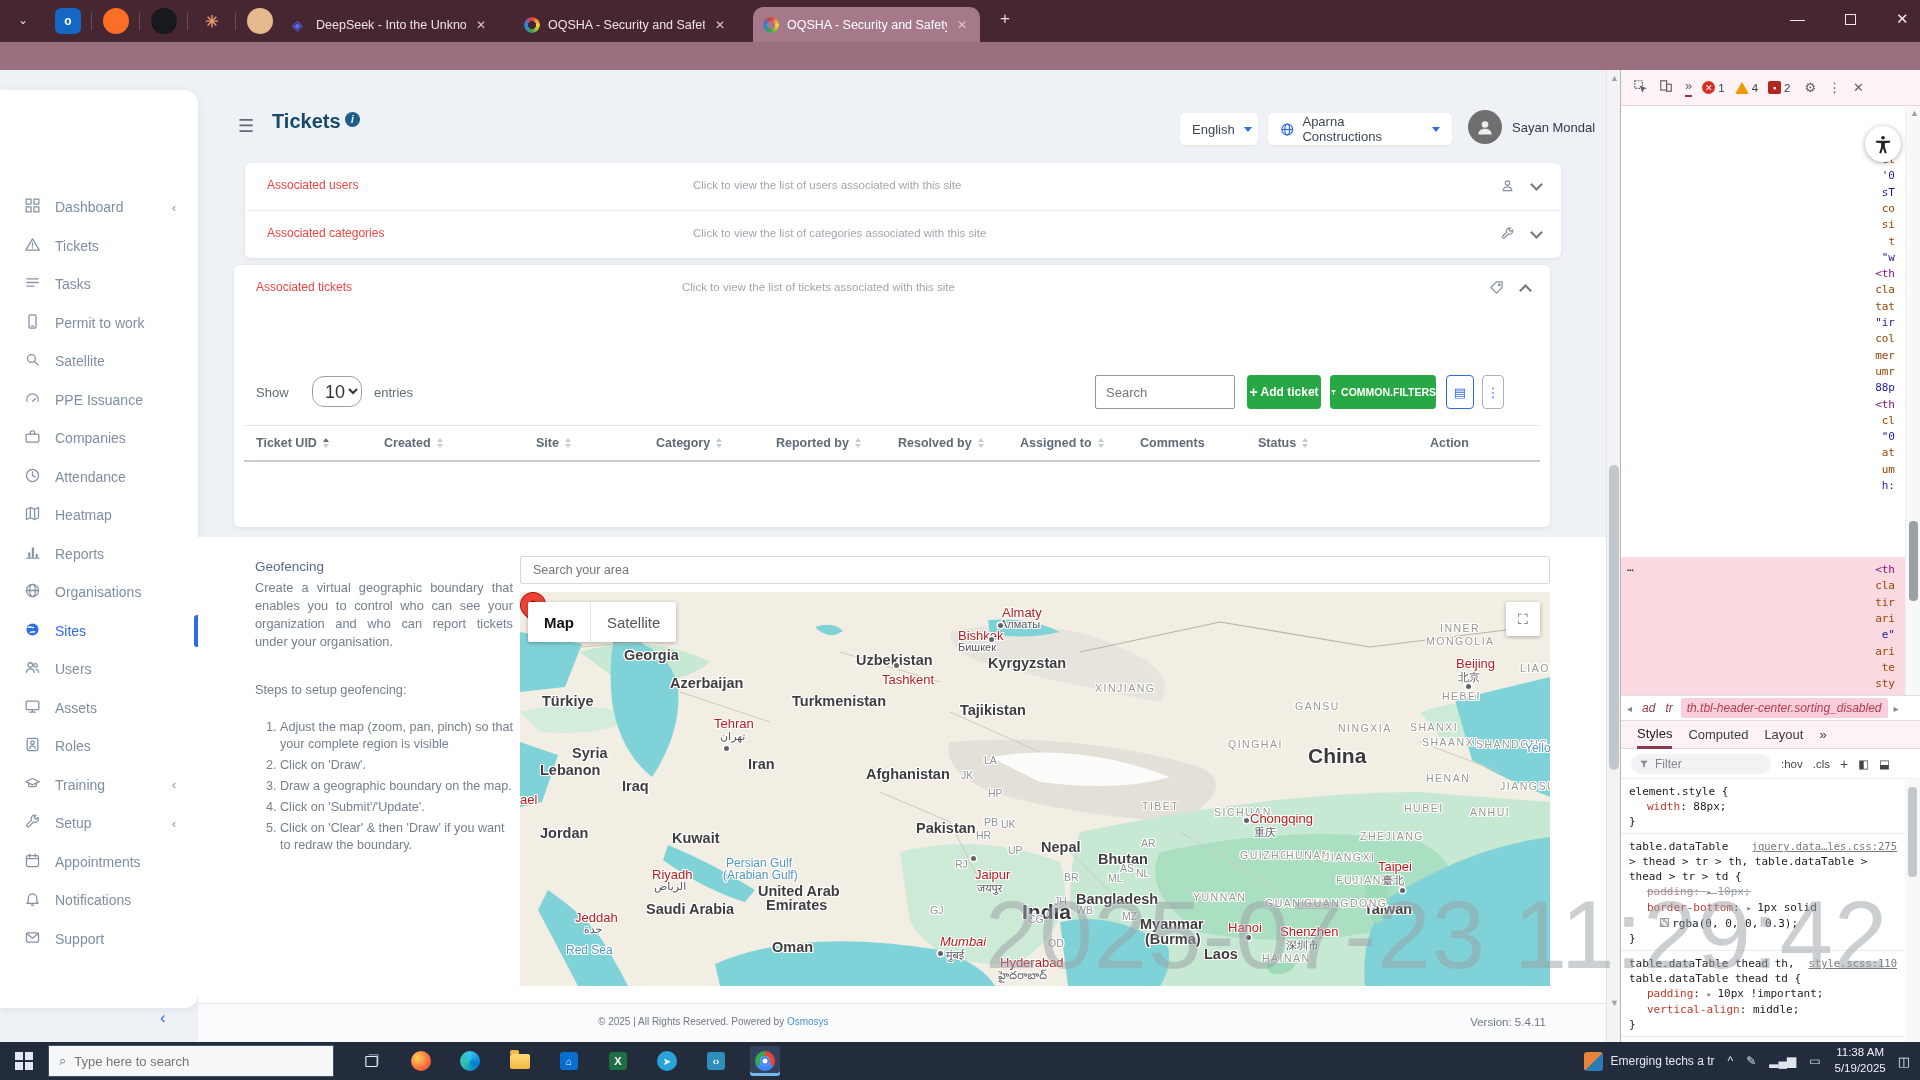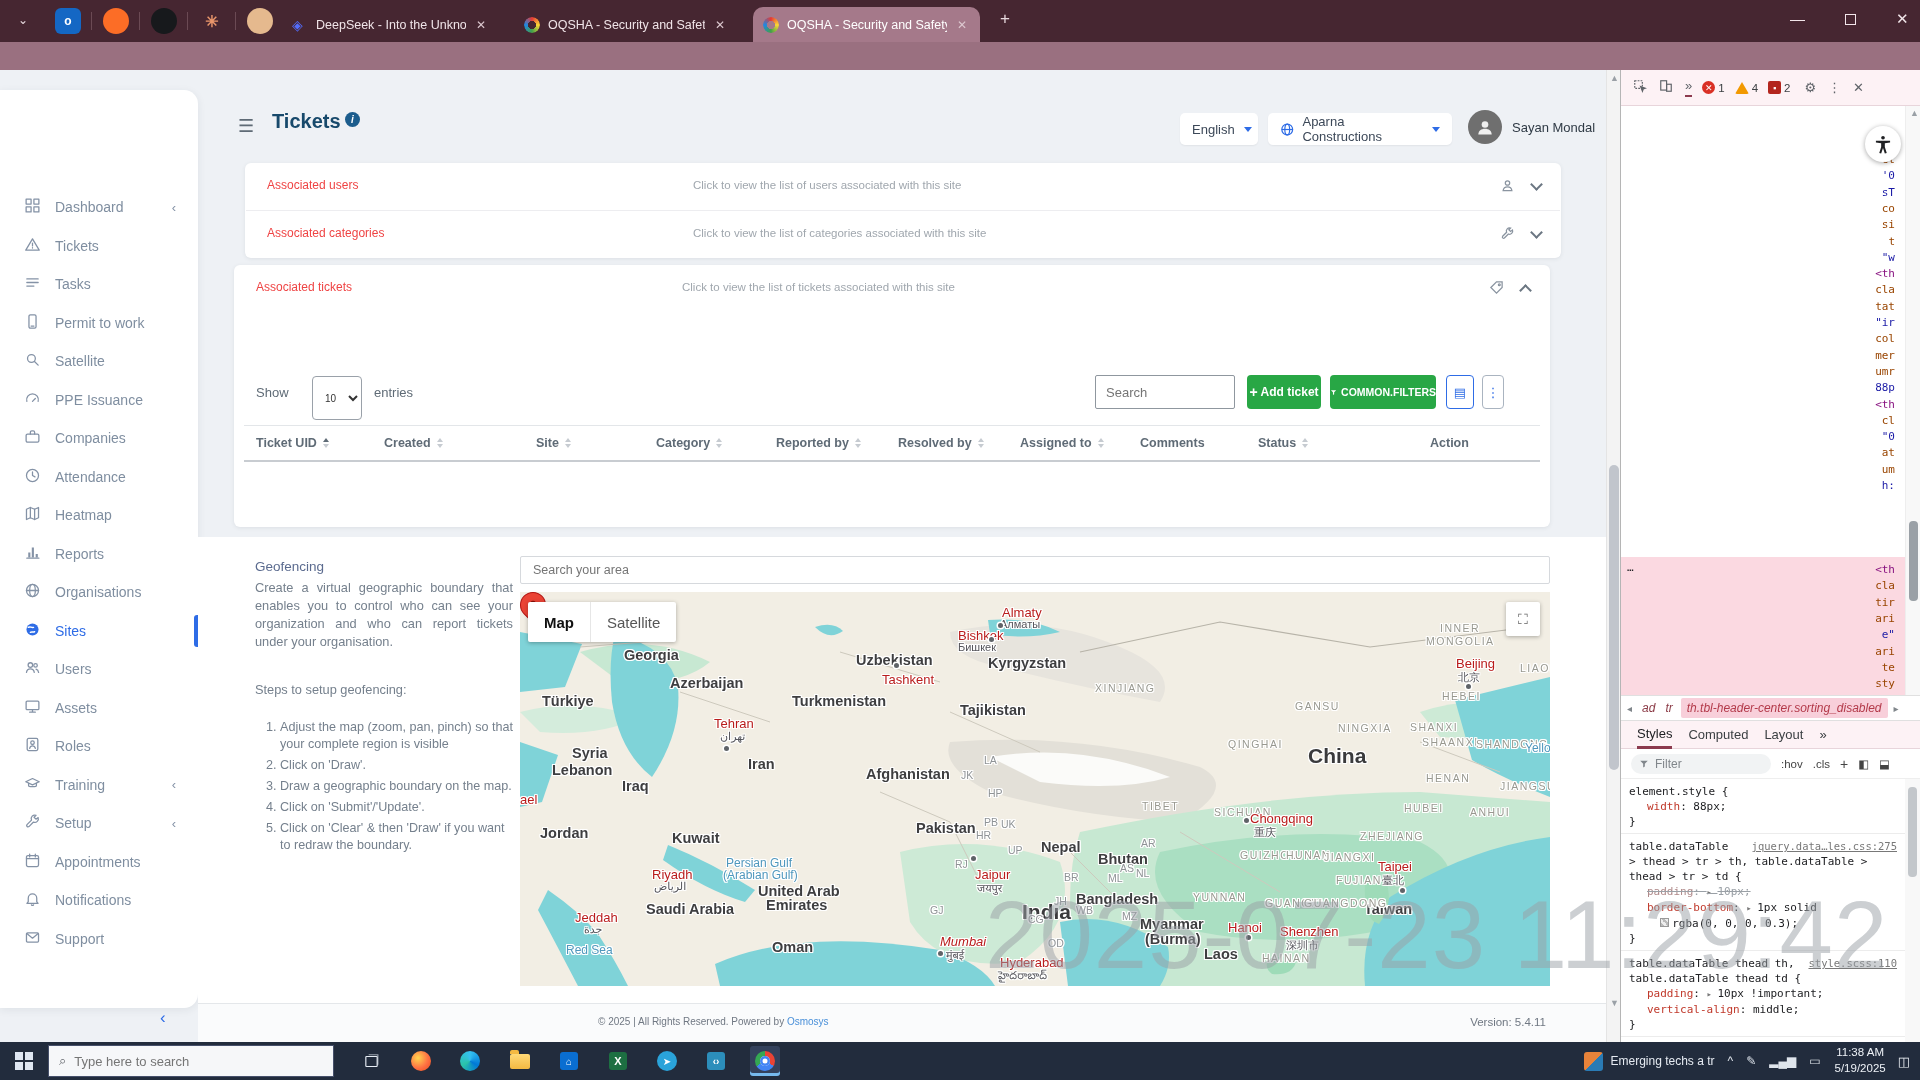--- a/index.html
+++ b/index.html
@@ -65,21 +65,21 @@
   .crow .ric { position:absolute; right:46px; top:15px; }
   .crow .ric svg { width:15px; height:15px; stroke:#8a94a0; }
   .crow .chv { position:absolute; right:20px; top:17px; width:9px; height:9px; border-right:2px solid #6b7682; border-bottom:2px solid #6b7682; }
   .chv.down { transform:rotate(45deg); }
   .chv.up { transform:rotate(-135deg); top:21px; }
   .cdiv { height:1px; background:#ededf0; margin:0 1px; }
 
   
   #tctrl { position:absolute; left:0; top:108px; width:100%; height:40px; }
   #showlbl,#entrieslbl { font-size:13px; color:#5f6b76; top:12px; }
-  #persel { left:78px; top:3px; width:50px; height:44px; border:1px solid #9aa1a9; border-radius:4px; font-size:10px; color:#333; padding-left:8px; background:#fff; }
+  #persel { left:78px; top:3px; width:50px; height:31px; border:1px solid #9aa1a9; border-radius:12px; font-size:18px; color:#333; padding-left:8px; background:#fff; }
   #tsearch { left:861px; top:2px; width:140px; height:34px; border:1px solid #8f979f; border-radius:2px; font-size:13px; padding:8px 10px; color:#333; }
   .gbtn { top:2px; height:34px; background:#28a745; border:none; border-radius:4px; color:#fff; font-weight:bold; display:flex; align-items:center; justify-content:center; cursor:pointer; }
   #addbtn { left:1013px; width:74px; font-size:12px; }
   #filterbtn { left:1096px; width:106px; font-size:10.5px; }
   .obtn { top:2px; height:34px; background:#fff; border:1px solid #2e6ce6; border-radius:4px; color:#2e6ce6; display:flex; align-items:center; justify-content:center; }
   #colbtn { left:1212px; width:28px; font-size:13px; }
   #kebabbtn { left:1248px; width:22px; font-size:13px; border-color:#aab4c0; color:#2e6ce6; }
 
   
   #thead { position:absolute; left:10px; top:160px; width:1296px; border-top:1px solid #e3e6e9; border-bottom:2px solid #c8ccd1; height:37px; display:flex; align-items:center; }
@@ -575,21 +575,21 @@
         <path d="M748 368 q16 -8 28 2 q-4 14 -24 12 q-8 -6 -4 -14Z" fill="#9edbb8"></path>
         <path d="M60 55 L150 48 M160 100 L250 130 M320 60 L420 90 M430 120 L520 160 M660 240 L760 300 M900 150 L980 180" stroke="#cdc9bd" stroke-width="1" fill="none"></path>
         <path d="M560 60 L700 30 L850 55 L1010 35" stroke="#b7b3a8" stroke-width="1.2" fill="none"></path>
         <path d="M360 200 L430 230 L460 290 M540 250 L600 310" stroke="#cdc9bd" stroke-width="1" fill="none"></path>
       </svg>
       <div id="maplabels">
           <div class="ml c" style="left: 104px; top: 55px;">Georgia</div>
           <div class="ml c" style="left: 150px; top: 83px;">Azerbaijan</div>
           <div class="ml c" style="left: 22px; top: 101px;">Türkiye</div>
           <div class="ml c" style="left: 52px; top: 153px;">Syria</div>
-          <div class="ml c" style="left: 20px; top: 170px; margin-left: 12px;">Lebanon</div>
+          <div class="ml c" style="left: 20px; top: 170px;">Lebanon</div>
           <div class="ml c" style="left: 102px; top: 186px;">Iraq</div>
           <div class="ml c" style="left: 228px; top: 164px;">Iran</div>
           <div class="ml ci" style="left: 0px; top: 200px;">ael</div>
           <div class="ml c" style="left: 20px; top: 233px;">Jordan</div>
           <div class="ml c" style="left: 152px; top: 238px;">Kuwait</div>
           <div class="ml ci" style="left: 194px; top: 124px;">Tehran</div>
           <div class="ml n" style="left: 200px; top: 138px;">تهران</div>
           <div class="ml ci" style="left: 132px; top: 275px;">Riyadh</div>
           <div class="ml n" style="left: 134px; top: 288px;">الرياض</div>
           <div class="ml w" style="left: 206px; top: 264px;">Persian Gulf</div>

